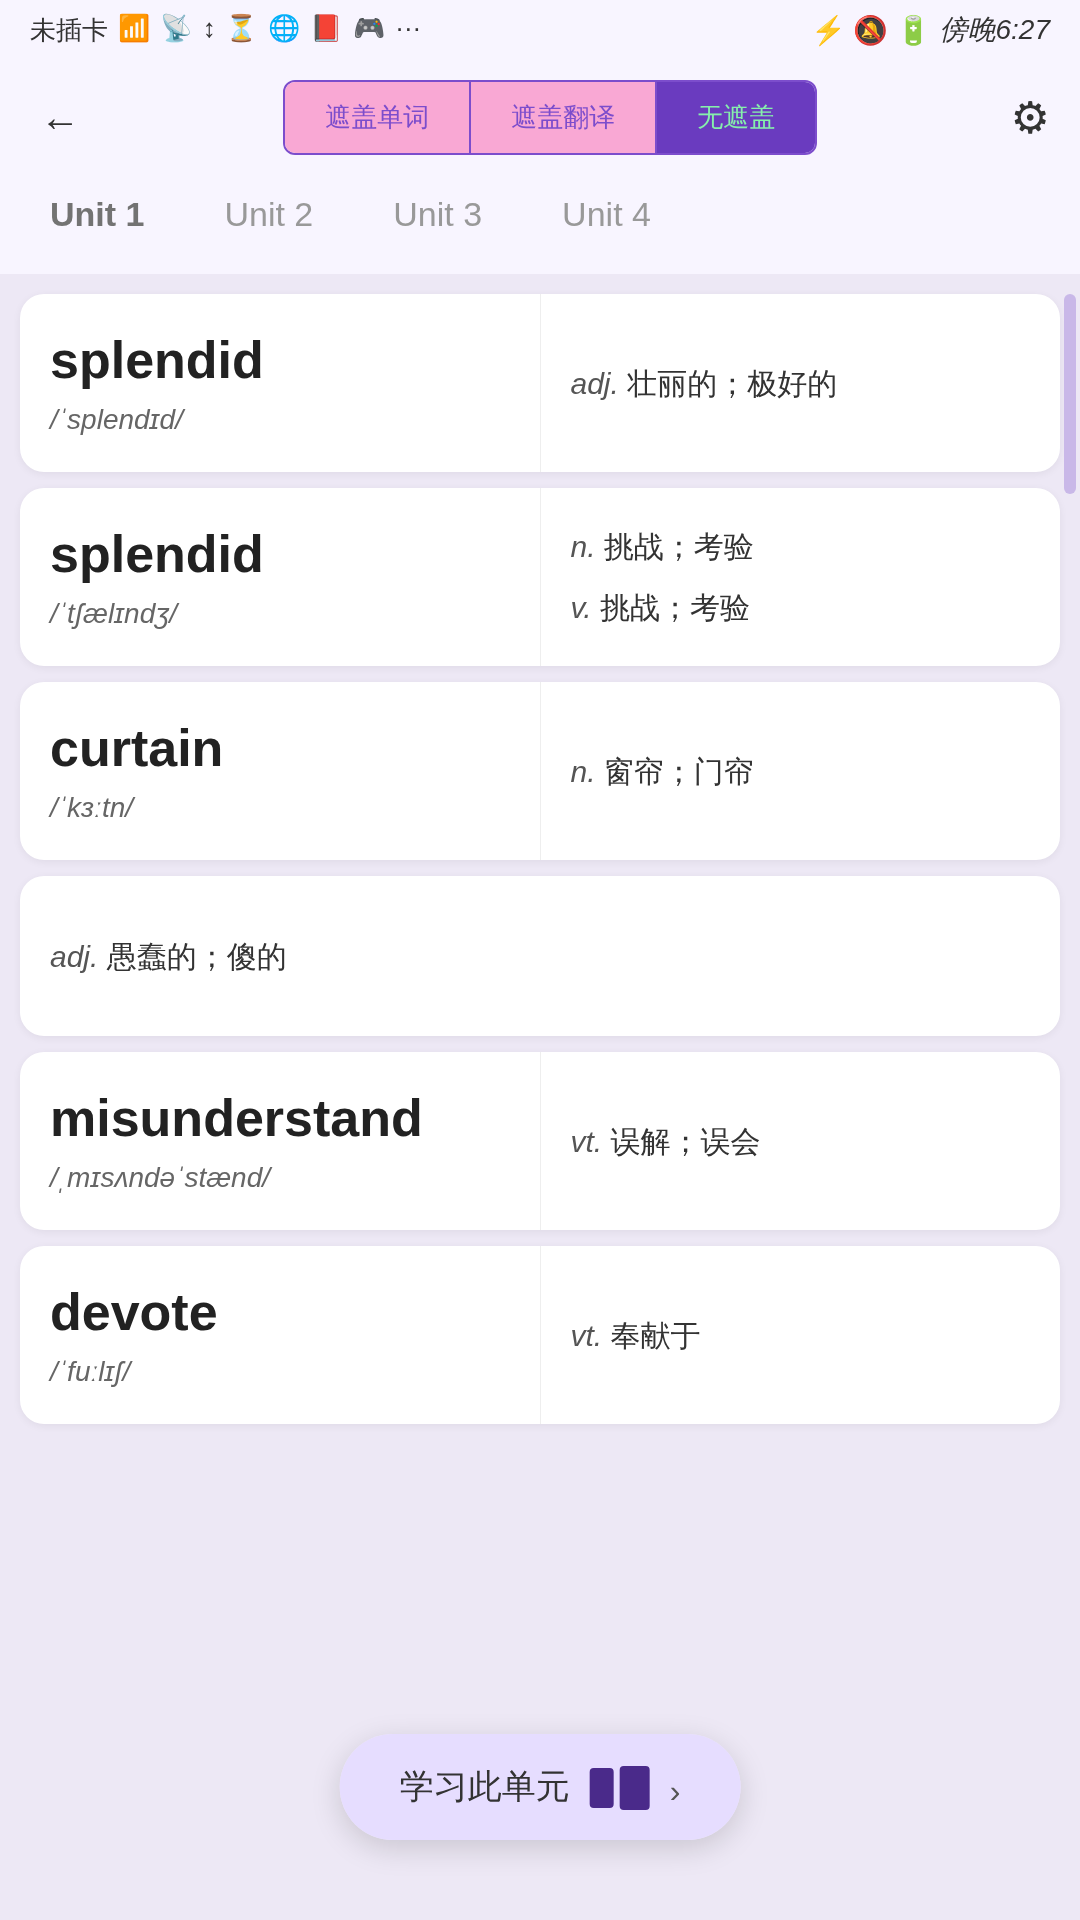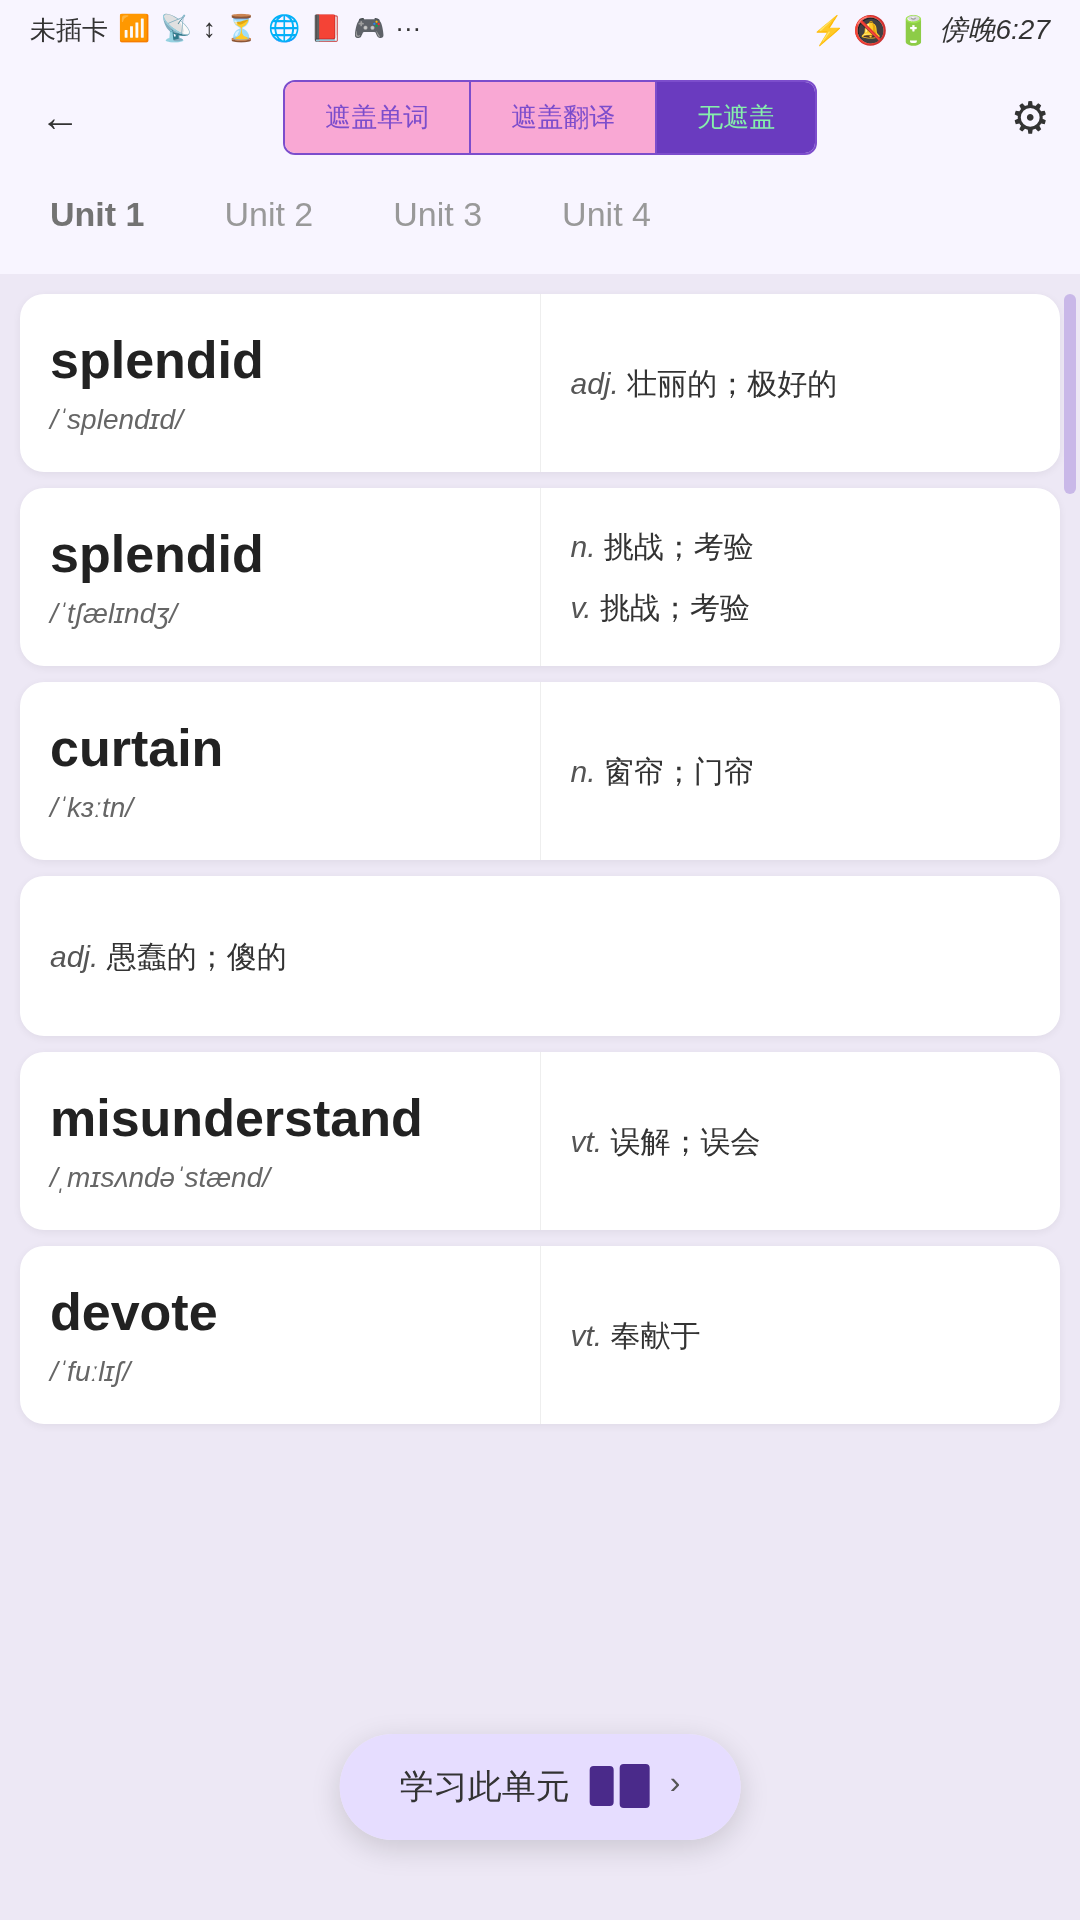--- a/index.html
+++ b/index.html
@@ -180,21 +180,21 @@
     
     .bottom-float {
       position: fixed;
       bottom: 80px;
       left: 50%;
       transform: translateX(-50%);
       background: rgba(230, 220, 255, 0.95);
       border-radius: 60px;
       padding: 30px 60px;
       display: flex;
-      align-items: flex-start;
+      align-items: flex-end;
       gap: 20px;
       box-shadow: 0 8px 30px rgba(0,0,0,0.15);
       cursor: pointer;
       white-space: nowrap;
       z-index: 100;
     }
 
     .bottom-float-text {
       font-size: 34px;
       color: #333;

